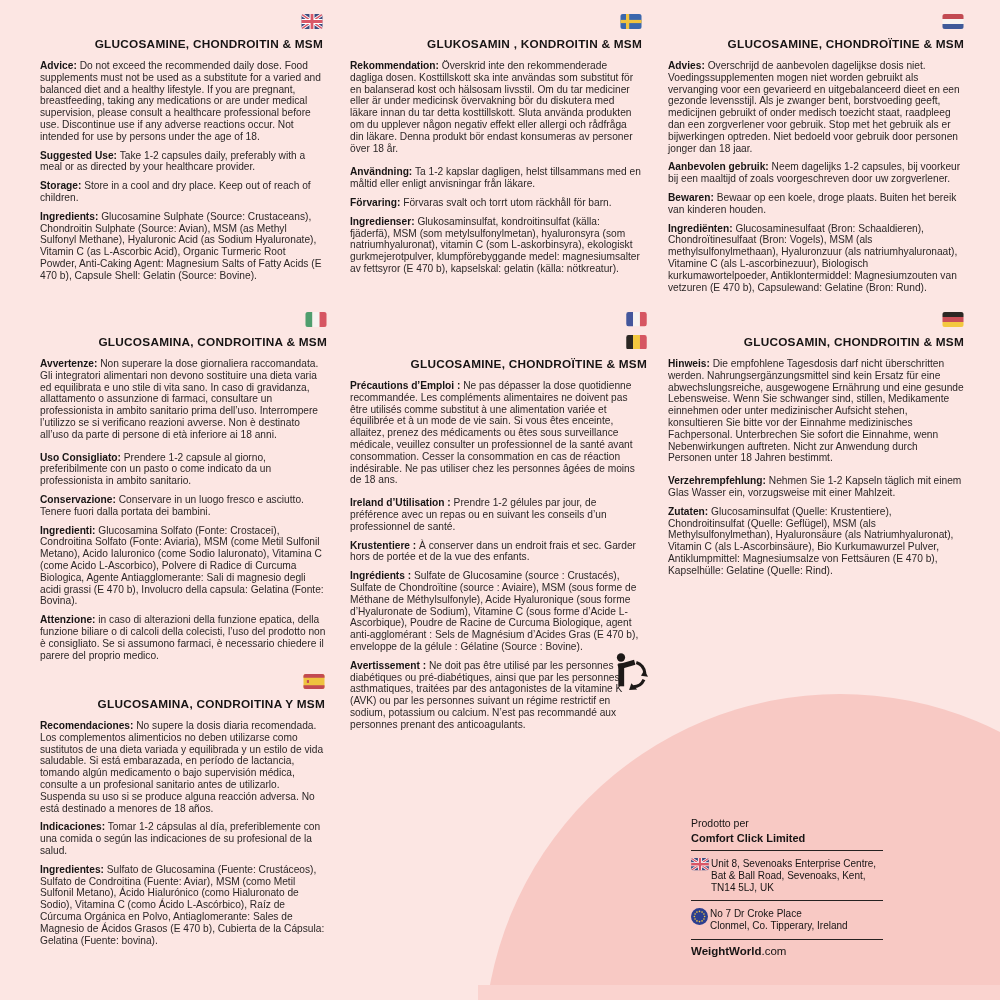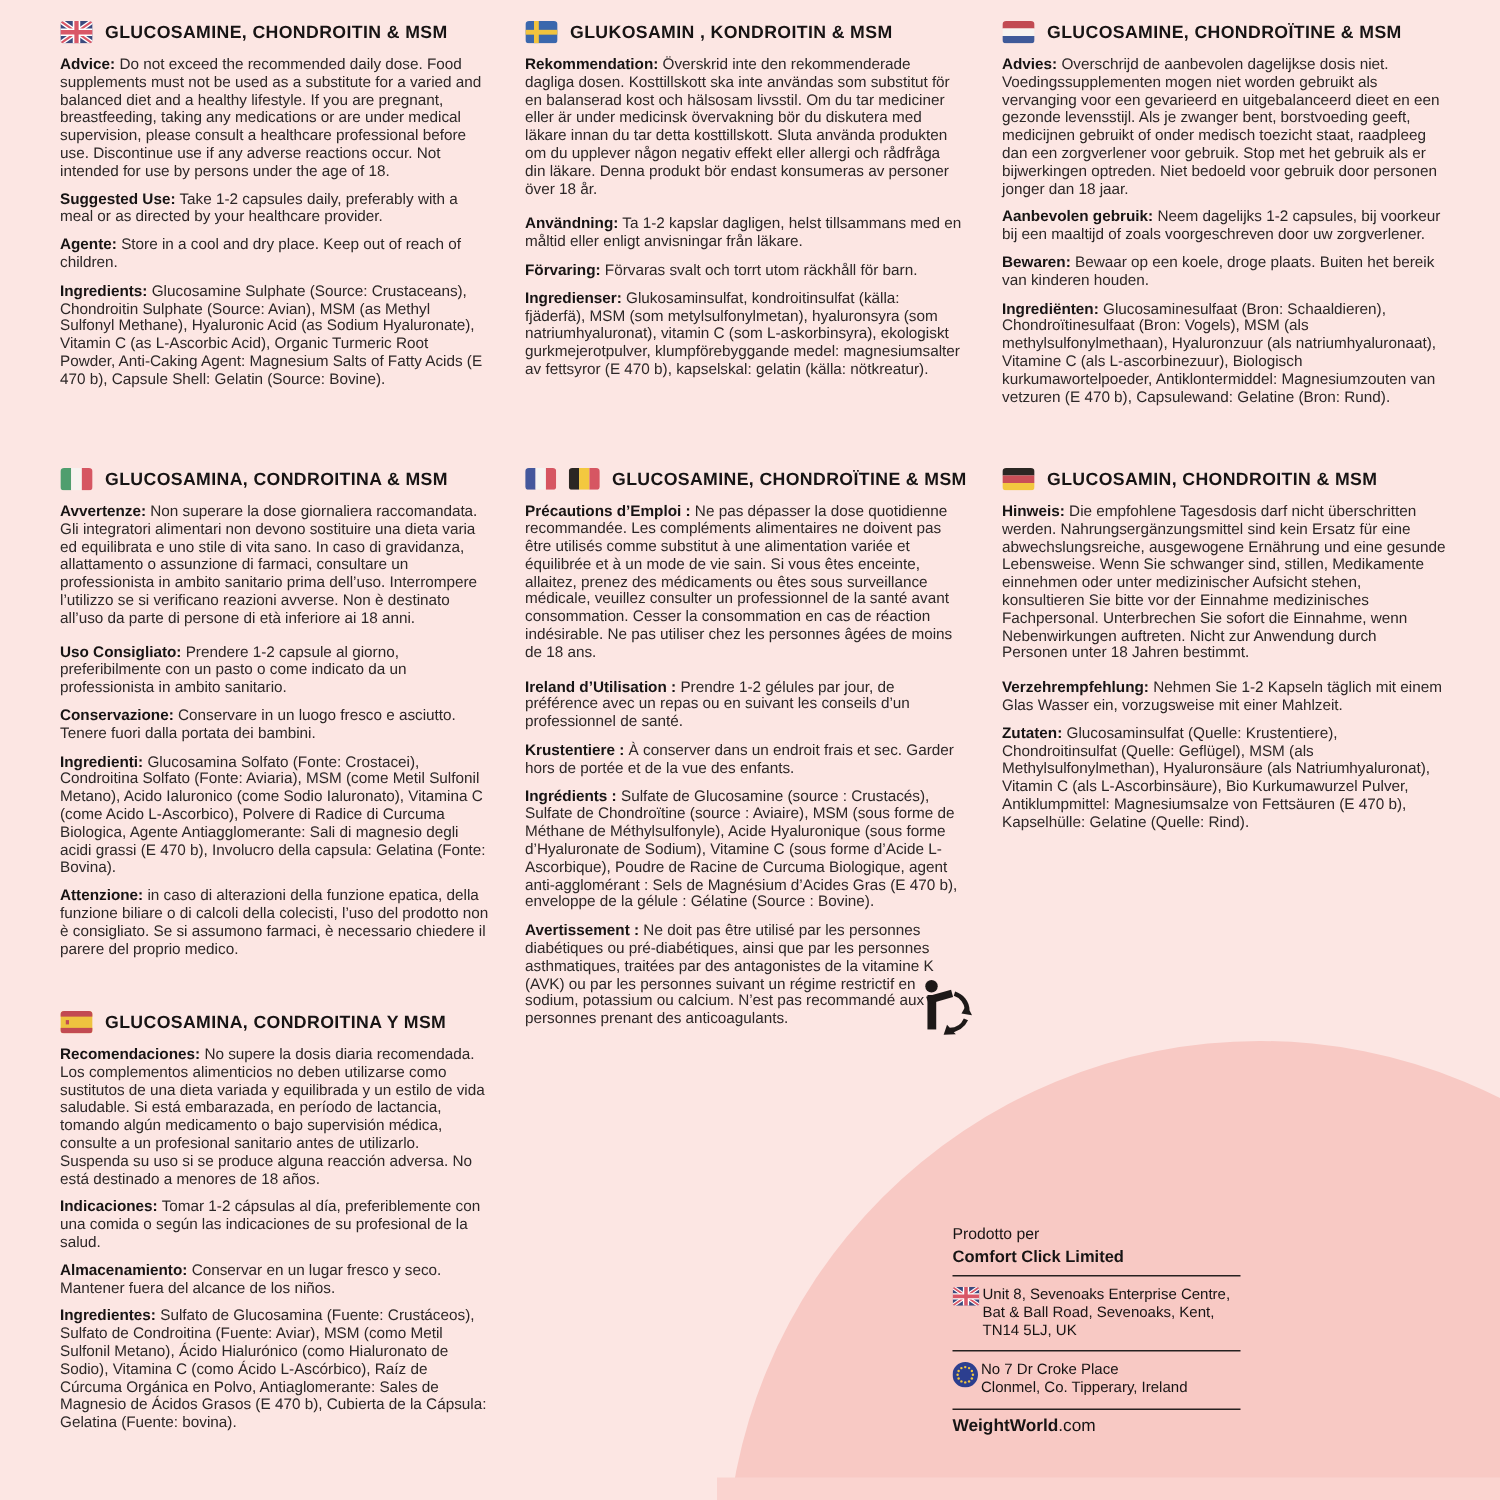--- a/index.html
+++ b/index.html
@@ -2,27 +2,27 @@
 <html><head>
 <meta charset="utf-8">
 <style>
   * { margin:0; padding:0; box-sizing:border-box; }
   html,body { width:1000px; height:1000px; }
   body { font-family:"Liberation Sans","DejaVu Sans",sans-serif; }
   .page { position:relative; width:1000px; height:1000px; background:#fce6e3; overflow:hidden; color:#2c2727; }
   .circle { position:absolute; left:484px; top:694px; width:712px; height:712px; border-radius:50%; background:#f8c9c4; }
   .band { position:absolute; left:478px; top:985px; width:522px; height:15px; background:#fad3cf; }
   .panel { position:absolute; }
-  .sec-title { display:flex; align-items:flex-start; gap:8px; font-size:11.8px; font-weight:700; letter-spacing:.25px; color:#171414; margin-bottom:9px; white-space:nowrap; }
+  .sec-title { display:flex; align-items:flex-end; gap:8px; font-size:11.8px; font-weight:700; letter-spacing:.25px; color:#171414; margin-bottom:9px; white-space:nowrap;flex-direction:column; }
   .flag { display:inline-flex; flex:0 0 auto; line-height:0; }
   .flag svg { display:block; }
   .para { font-size:10.2px; line-height:11.8px; margin-bottom:7px; color:#2c2727; }
   .para b { color:#171414;text-align:center; }
   .triman { position:absolute; left:612px; top:652px; line-height:0; }
-  .footer { position:absolute; left:635px; top:816px; width:192px; color:#171414; }
+  .footer { position:absolute; left:691px; top:816px; width:192px; color:#171414; }
   .footer .muted { font-size:10.5px; line-height:14px; }
   .footer .company { font-size:11px; font-weight:700; line-height:14px; margin-top:1px; }
   .footer hr { border:none; border-top:1px solid #262120; margin:5px 0; }
   .addr-row { display:flex; align-items:flex-start; gap:2px; padding:2px 0; }
   .addr-text { font-size:10px; line-height:11.8px; }
   .website { font-size:11.5px; margin-top:3px; }
   .website b { font-weight:700; }
 </style>
 </head>
 <body>
@@ -47,21 +47,21 @@
               <path d="M0 0 L60 42 M60 0 L0 42" stroke="#d95767" stroke-width="4"></path>
               <path d="M30 0 V42 M0 21 H60" stroke="#ffffff" stroke-width="14"></path>
               <path d="M30 0 V42 M0 21 H60" stroke="#d95767" stroke-width="8"></path>
             </g>
           </svg>
         </span>
       <span>GLUCOSAMINE, CHONDROITIN &amp; MSM</span>
     </h2>
     <p class="para"><b>Advice:</b> <span>Do not exceed the recommended daily dose. Food supplements must not be used as a substitute for a varied and balanced diet and a healthy lifestyle. If you are pregnant, breastfeeding, taking any medications or are under medical supervision, please consult a healthcare professional before use. Discontinue use if any adverse reactions occur. Not intended for use by persons under the age of 18.</span></p>
     <p class="para"><b>Suggested Use:</b> <span>Take 1-2 capsules daily, preferably with a meal or as directed by your healthcare provider.</span></p>
-    <p class="para"><b>Agente:</b> <span>Store in a cool and dry place. Keep out of reach of children.</span></p>
+    <p class="para"><b>Storage:</b> <span>Store in a cool and dry place. Keep out of reach of children.</span></p>
     <p class="para"><b>Ingredients:</b> <span>Glucosamine Sulphate (Source: Crustaceans), Chondroitin Sulphate (Source: Avian), MSM (as Methyl Sulfonyl Methane), Hyaluronic Acid (as Sodium Hyaluronate), Vitamin C (as L-Ascorbic Acid), Organic Turmeric Root Powder, Anti-Caking Agent: Magnesium Salts of Fatty Acids (E 470 b), Capsule Shell: Gelatin (Source: Bovine).</span></p>
   </section>
 
   <section class="panel" style="left:350px;top:14px;width:292px">
     <h2 class="sec-title">
       <span class="flag">
           <svg width="22" height="15" viewBox="0 0 60 42">
             <defs>
               <clipPath id="fse1">
                 <rect width="60" height="42" rx="7"></rect>
@@ -207,21 +207,20 @@
               <rect width="60" height="10.5" fill="#c24a52"></rect>
               <rect y="31.5" width="60" height="10.5" fill="#c24a52"></rect>
               <rect x="10" y="17" width="6" height="8" fill="#c24a52"></rect>
             </g>
           </svg>
         </span>
       <span>GLUCOSAMINA, CONDROITINA Y MSM</span>
     </h2>
     <p class="para"><b>Recomendaciones:</b> <span>No supere la dosis diaria recomendada. Los complementos alimenticios no deben utilizarse como sustitutos de una dieta variada y equilibrada y un estilo de vida saludable. Si está embarazada, en período de lactancia, tomando algún medicamento o bajo supervisión médica, consulte a un profesional sanitario antes de utilizarlo. Suspenda su uso si se produce alguna reacción adversa. No está destinado a menores de 18 años.</span></p>
     <p class="para"><b>Indicaciones:</b> <span>Tomar 1-2 cápsulas al día, preferiblemente con una comida o según las indicaciones de su profesional de la salud.</span></p>
-    <p class="para"><b>Almacenamiento:</b> <span>Conservar en un lugar fresco y seco. Mantener fuera del alcance de los niños.</span></p>
     <p class="para"><b>Ingredientes:</b> <span>Sulfato de Glucosamina (Fuente: Crustáceos), Sulfato de Condroitina (Fuente: Aviar), MSM (como Metil Sulfonil Metano), Ácido Hialurónico (como Hialuronato de Sodio), Vitamina C (como Ácido L-Ascórbico), Raíz de Cúrcuma Orgánica en Polvo, Antiaglomerante: Sales de Magnesio de Ácidos Grasos (E 470 b), Cubierta de la Cápsula: Gelatina (Fuente: bovina).</span></p>
   </section>
 
   <div class="triman">
     <svg width="36" height="38" viewBox="0 0 40 42">
       <g fill="#1d1918">
         <circle cx="10" cy="6" r="4.6"></circle>
         <path d="M7 12.5 L13.5 12.5 L13.5 38 L7 38 Z"></path>
         <path d="M6 13.8 L24.5 8.6 L26 14 L8 19.2 Z"></path>
       </g>

